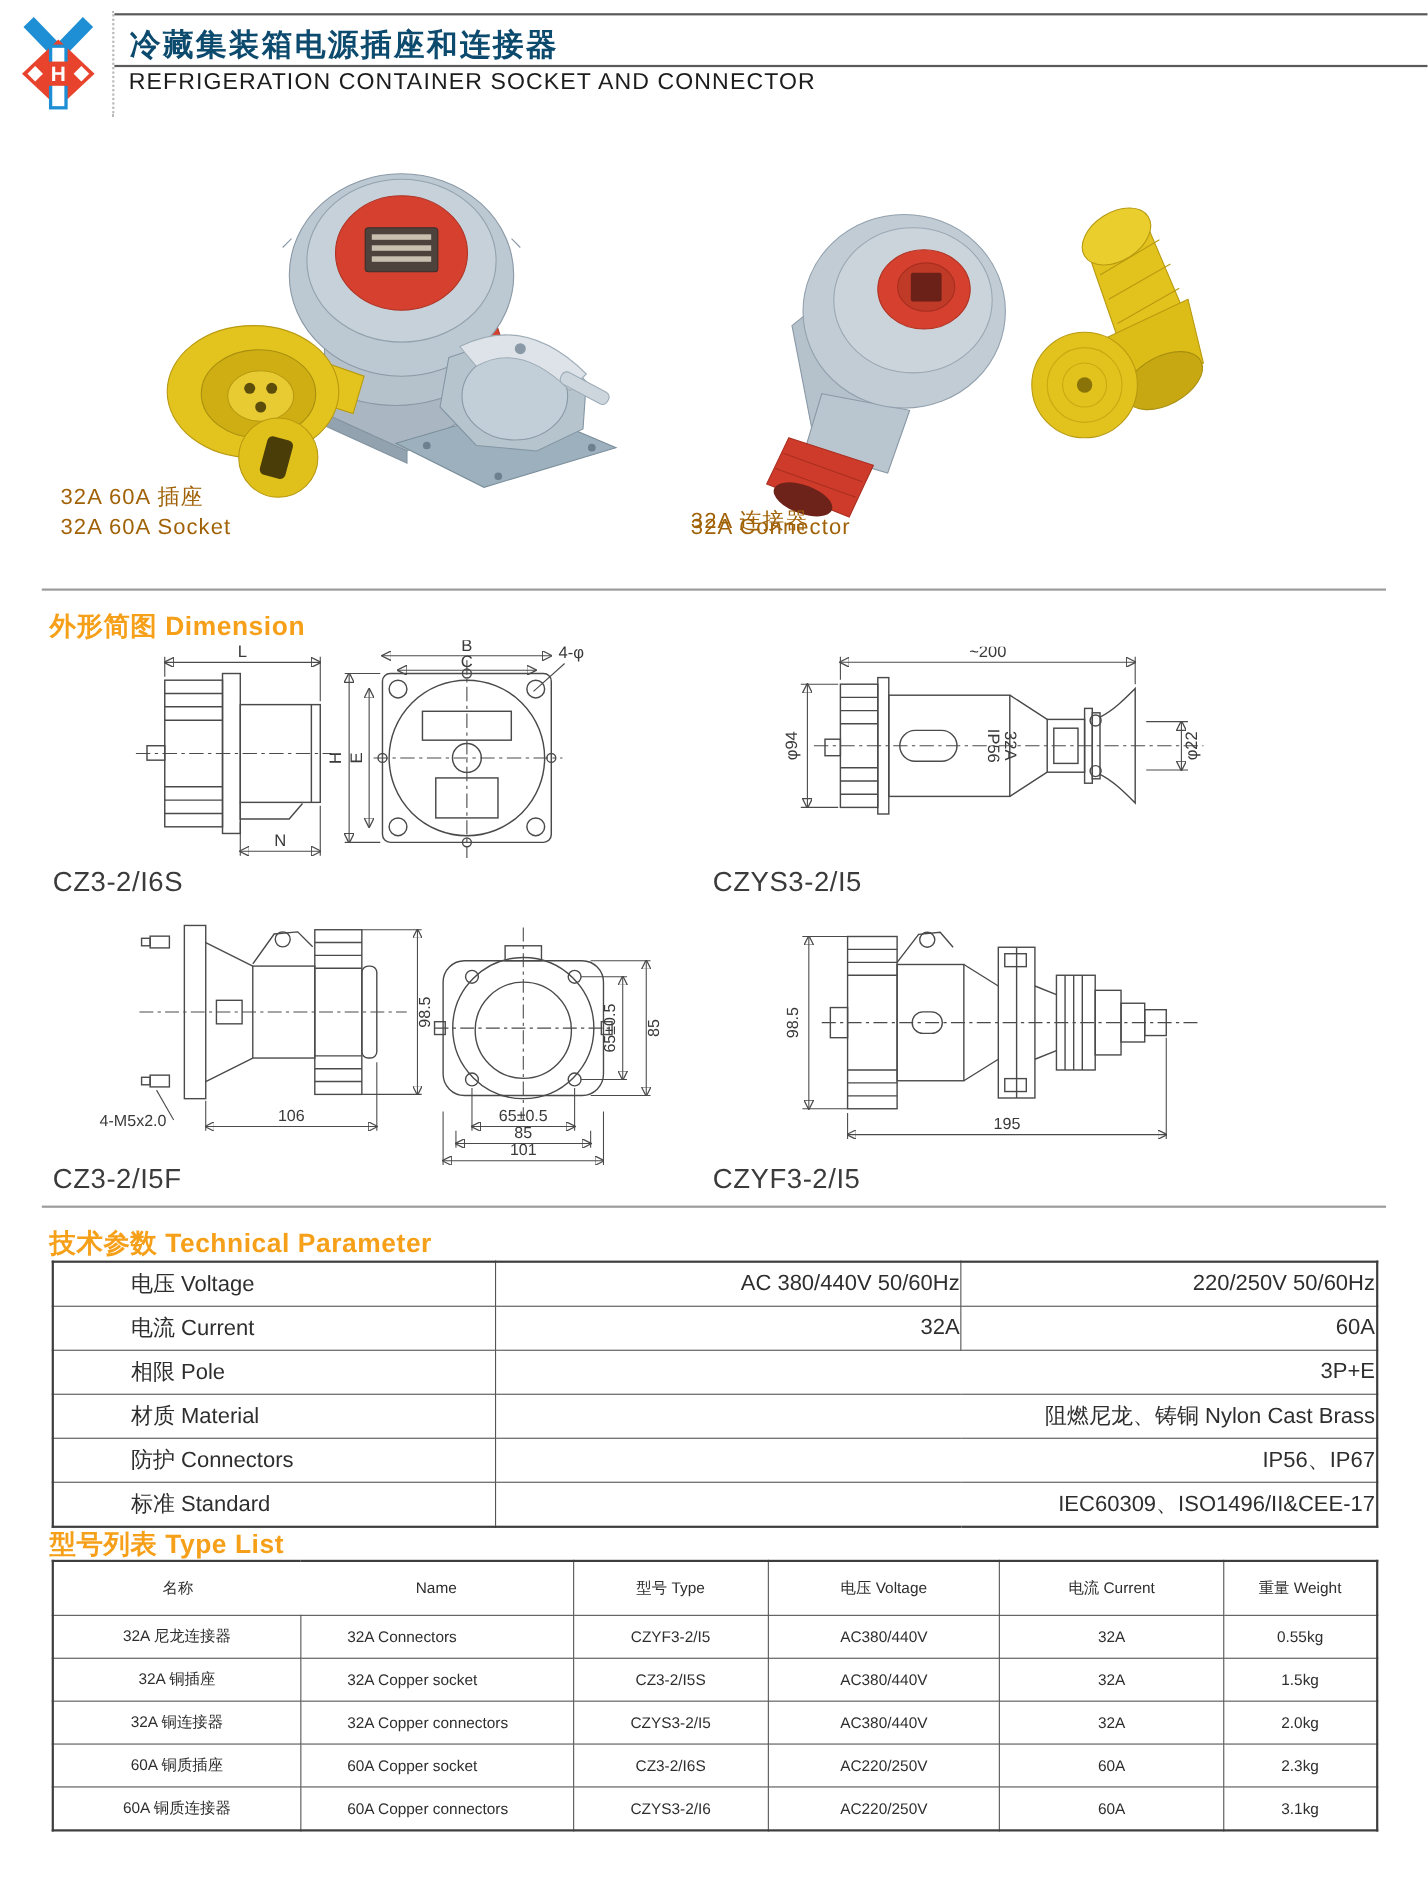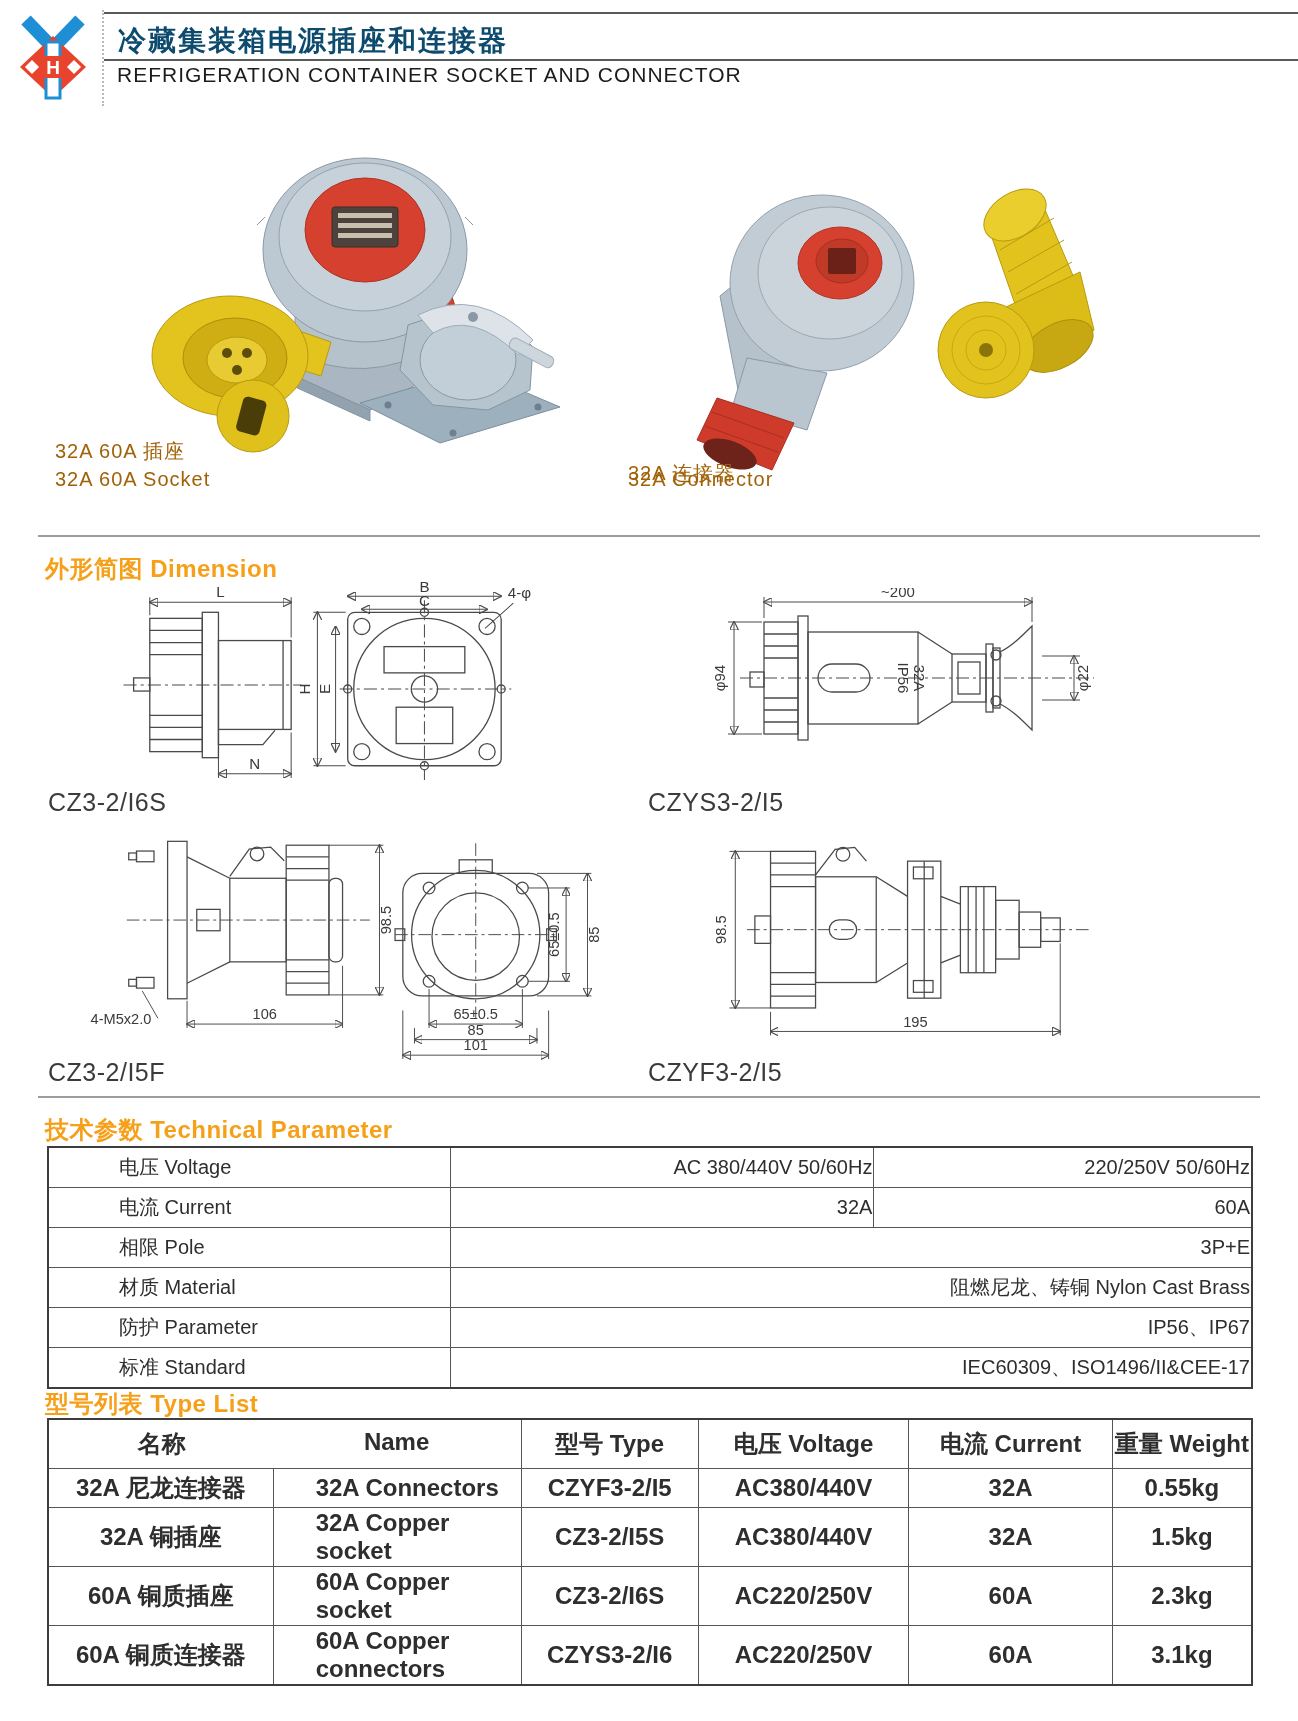--- a/index.html
+++ b/index.html
@@ -26,21 +26,21 @@
   .draw text{fill:#3a3a3a;stroke:none;font-size:15px;font-family:"Liberation Sans",sans-serif;text-anchor:middle;}
   
   .photo{position:absolute;}
   
   table{border-collapse:collapse;table-layout:fixed;position:absolute;background:#fff;border-radius:15px;}
   .tech{left:47px;top:1146px;width:1206px;border:2px solid #3d3d3d;}
   .tech td{border:1px solid #555;height:37px;font-size:20px;color:#2e2e2e;overflow:hidden;}
   .tech .lbl{text-align:left;padding-left:70px;}
   .tech .val{text-align:right;}
   .types{left:47px;top:1418px;width:1206px;border:2px solid #3d3d3d;}
-  .types th,.types td{border:1px solid #555;font-size:24px;color:#2e2e2e;font-weight:bold;overflow:hidden;}
+  .types th,.types td{border:1px solid #555;font-size:14px;color:#2e2e2e;font-weight:normal;overflow:hidden;}
   .types th{height:46px;}
   .types td{height:36px;text-align:center;}
   .types td.nm{text-align:left;padding-left:42px;}
   .split{display:flex;width:100%;}
   .split span{display:block;text-align:center;}
   .split span:first-child{width:47.6%;}
   .split span:last-child{flex:1;}
 </style>
 </head>
 <body>
@@ -359,21 +359,21 @@
     </tr>
     <tr>
       <td class="lbl">相限 Pole</td>
       <td class="val" colspan="2">3P+E</td>
     </tr>
     <tr>
       <td class="lbl">材质 Material</td>
       <td class="val" colspan="2">阻燃尼龙、铸铜 Nylon Cast Brass</td>
     </tr>
     <tr>
-      <td class="lbl">防护 Parameter</td>
+      <td class="lbl">防护 Connectors</td>
       <td class="val" colspan="2">IP56、IP67</td>
     </tr>
     <tr>
       <td class="lbl">标准 Standard</td>
       <td class="val" colspan="2">IEC60309、ISO1496/II&amp;CEE-17</td>
     </tr>
   </tbody>
     </table>
 
   <div class="sec-h" style="top:1388px">型号列表 Type List</div>
@@ -410,20 +410,28 @@
     </tr>
     <tr>
       <td>32A 铜插座</td>
       <td class="nm">32A Copper socket</td>
       <td>CZ3-2/I5S</td>
       <td>AC380/440V</td>
       <td>32A</td>
       <td>1.5kg</td>
     </tr>
     <tr>
+      <td>32A 铜连接器</td>
+      <td class="nm">32A Copper connectors</td>
+      <td>CZYS3-2/I5</td>
+      <td>AC380/440V</td>
+      <td>32A</td>
+      <td>2.0kg</td>
+    </tr>
+    <tr>
       <td>60A 铜质插座</td>
       <td class="nm">60A Copper socket</td>
       <td>CZ3-2/I6S</td>
       <td>AC220/250V</td>
       <td>60A</td>
       <td>2.3kg</td>
     </tr>
     <tr>
       <td>60A 铜质连接器</td>
       <td class="nm">60A Copper connectors</td>

